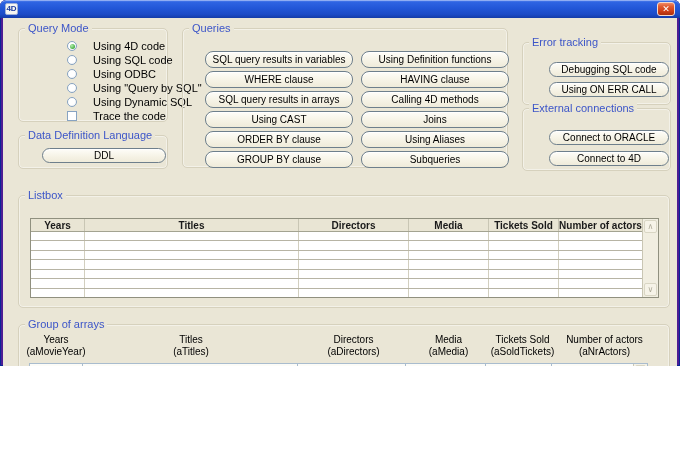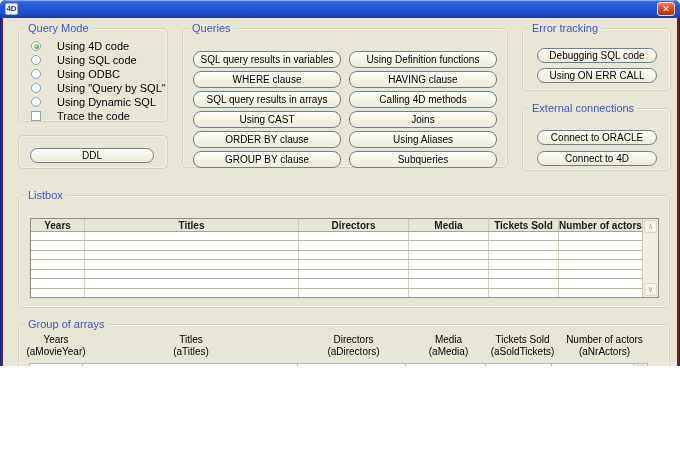--- a/index.html
+++ b/index.html
@@ -1,68 +1,68 @@
 <!DOCTYPE html>
 <html><head>
 <meta charset="utf-8">
 <style>
   html,body{margin:0;padding:0;background:#fff;}
   *{box-sizing:border-box;}
   body{font-family:"Liberation Sans","DejaVu Sans",sans-serif;}
 
-  .window{position:relative;width:680px;height:366px;background:#7f1d1d;
+  .window{position:relative;width:680px;height:366px;background:#4c1d95;
     border-radius:6px 6px 0 0;box-shadow:inset 0 0 0 1px #0A2596;overflow:hidden;}
 
   
   .titlebar{position:absolute;left:0;top:0;width:680px;height:18px;
     background:linear-gradient(180deg,#5E8BF0 0%,#2E64E2 12%,#2257D8 45%,#1C4BC6 80%,#143CA8 100%);
     border-radius:6px 6px 0 0;box-shadow:inset 0 1px 0 rgba(255,255,255,.35);}
   .app-icon{position:absolute;left:5px;top:3px;width:13px;height:12px;background:#F6F6F2;
     border:1px solid #9FB0D8;border-radius:2px;font-size:8px;font-weight:bold;color:#1A3A9E;
     display:flex;align-items:center;justify-content:center;line-height:1;}
   .title-text{position:absolute;left:24px;top:2px;color:#fff;font-size:11px;font-weight:bold;}
   .close-btn{position:absolute;right:5px;top:2px;width:18px;height:14px;
     background:linear-gradient(180deg,#F08A66 0%,#E1592E 30%,#CC3D16 70%,#A92F0E 100%);
     border:1px solid #F3D9CC;border-radius:3px;color:#fff;font-size:9px;font-weight:bold;
     display:flex;align-items:center;justify-content:center;line-height:1;cursor:default;}
 
   
   .client{position:absolute;left:3px;top:18px;width:674px;height:446px;background:#EAE6D6;}
 
   
   .group{position:absolute;border:1px solid #D6D1BD;border-radius:5px;
-    box-shadow:inset 0 0 0 1px rgba(255,255,255,.45);}
+    box-shadow:inset 0 0 0 1px rgba(255,255,255,.45);padding-left:36px;}
   .group-caption{position:absolute;top:-7px;left:6px;background:#EAE6D6;padding:0 3px;
     color:#3C55C8;font-size:11px;white-space:nowrap;line-height:13px;}
 
   #g-querymode{left:15px;top:10px;width:150px;height:94px;}
   #g-ddl{left:15px;top:117px;width:150px;height:34px;}
   #g-queries{left:179px;top:10px;width:326px;height:140px;}
-  #g-error{left:519px;top:10px;width:149px;height:63px;}
+  #g-error{left:519px;top:24px;width:149px;height:63px;}
   #g-external{left:519px;top:90px;width:149px;height:63px;}
   #g-listbox{left:15px;top:177px;width:652px;height:113px;text-align:center;}
   #g-arrays{left:15px;top:306px;width:652px;height:123px;}
 
   
   .opt-rows{padding:10px 0 0 12px;}
   .opt-row{height:14px;display:flex;align-items:center;gap:16px;}
   .radio{width:10px;height:10px;border:1px solid #87A3C2;border-radius:50%;
     background:radial-gradient(circle at 35% 30%,#FFFFFF 55%,#E2E8EE 100%);
     display:flex;align-items:center;justify-content:center;flex:0 0 auto;}
   .radio.selected::after{content:"";width:5px;height:5px;border-radius:50%;
     background:radial-gradient(circle at 35% 35%,#A5E6A0 10%,#3DA93C 75%);}
   .checkbox{width:10px;height:10px;border:1px solid #87A3C2;background:#fff;flex:0 0 auto;}
   .opt-label{font-size:11px;color:#000;white-space:nowrap;}
 
   
   .btn{position:absolute;border:1px solid #6E7F8C;border-radius:8px;
     background:linear-gradient(180deg,#FEFDF9 0%,#F6F3E6 55%,#EFEBDA 100%);
     box-shadow:inset 0 1px 0 #fff;font-size:10px;color:#000;
     display:flex;align-items:center;justify-content:center;white-space:nowrap;cursor:default;
-    font-family:"Liberation Sans","DejaVu Sans",sans-serif;padding:0;}
+    font-family:"Liberation Sans","DejaVu Sans",sans-serif;padding:0;margin-left:12px;}
   #g-ddl .btn{left:11px;top:12px;width:124px;height:15px;}
   .q-btn{width:148px;height:17px;}
   .q-left{left:10px;}  .q-right{left:166px;}
   .q-r0{top:22px;} .q-r1{top:42px;} .q-r2{top:62px;} .q-r3{top:82px;} .q-r4{top:102px;} .q-r5{top:122px;}
   .side-btn{left:14px;width:120px;height:15px;}
   .e-r0{top:19px;} .e-r1{top:39px;}
   .x-r0{top:21px;} .x-r1{top:42px;}
 
   
   .lb-table{position:absolute;left:11px;top:22px;width:629px;height:80px;
@@ -131,20 +131,21 @@
           <span class="opt-label">Using Dynamic SQL</span>
         </div>
         <div class="opt-row">
           <span class="checkbox"></span>
           <span class="opt-label">Trace the code</span>
         </div>
       </div>
     </div>
 
     <div class="group" id="g-ddl">
+      <span class="group-caption">Data Definition Language</span>
       <button class="btn">DDL</button>
     </div>
 
     <div class="group" id="g-queries">
       <span class="group-caption">Queries</span>
       <button class="btn q-btn q-left q-r0">SQL query results in variables</button>
       <button class="btn q-btn q-left q-r1">WHERE clause</button>
       <button class="btn q-btn q-left q-r2">SQL query results in arrays</button>
       <button class="btn q-btn q-left q-r3">Using CAST</button>
       <button class="btn q-btn q-left q-r4">ORDER BY clause</button>

